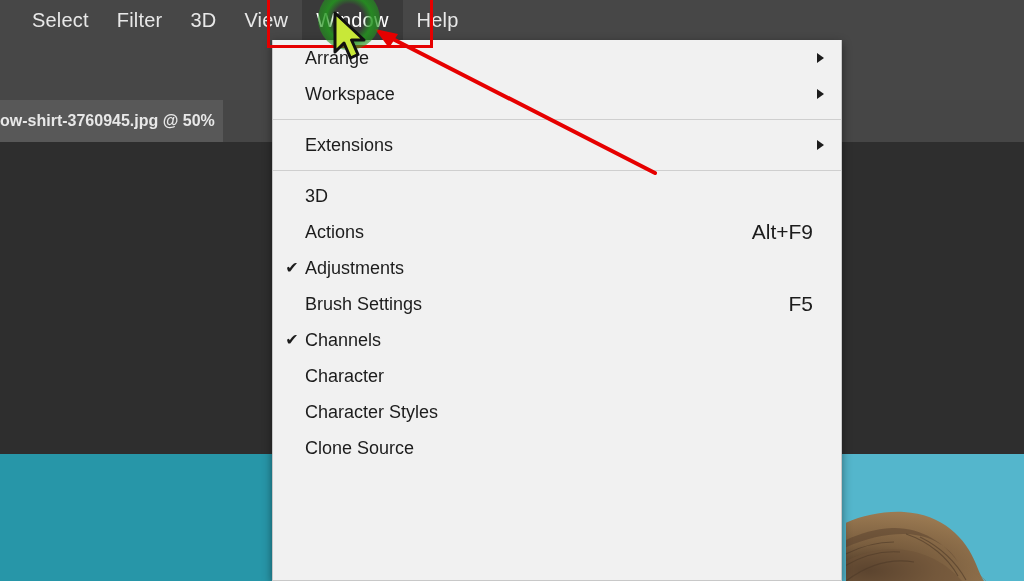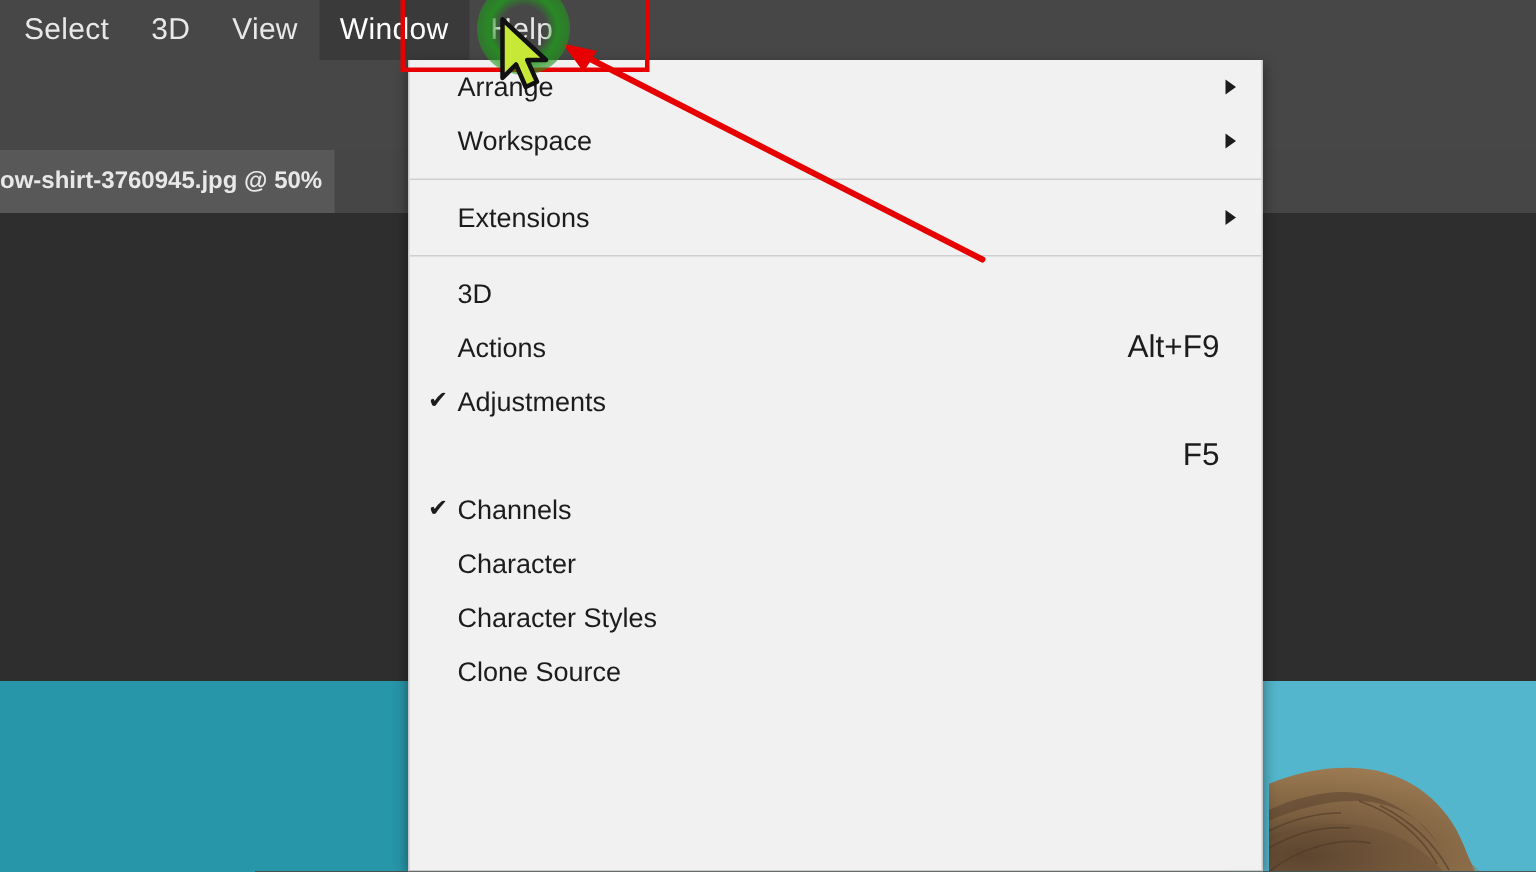--- a/index.html
+++ b/index.html
@@ -30,21 +30,21 @@
   }
   .menubar-item {
     color: #e8e8e8;
     font-size: 20px;
     letter-spacing: 0.2px;
     padding: 0 14px;
     line-height: 40px;
     height: 40px;
     white-space: nowrap;
   }
-  .menubar-item.first { padding-left: 16px; }
+  .menubar-item.first { padding-left: 32px; }
   .menubar-item.active {
     background: #3a3a3a;
     color: #ffffff;
   }
 
   
   .optionsbar {
     position: absolute;
     left: 0; top: 40px;
     width: 1024px; height: 60px;
@@ -379,20 +379,21 @@
         </div>
         <div class="mi">
           <span class="mi-label">Actions</span>
           <span class="mi-shortcut">Alt+F9</span>
         </div>
         <div class="mi">
           <span class="mi-check">✔</span>
           <span class="mi-label">Adjustments</span>
         </div>
         <div class="mi">
+          <span class="mi-label">Brush Settings</span>
           <span class="mi-shortcut">F5</span>
         </div>
         <div class="mi">
           <span class="mi-check">✔</span>
           <span class="mi-label">Channels</span>
         </div>
         <div class="mi">
           <span class="mi-label">Character</span>
         </div>
         <div class="mi">
@@ -400,20 +401,21 @@
         </div>
         <div class="mi">
           <span class="mi-label">Clone Source</span>
         </div>
         <div class="mi"></div>
       </div>
   </div>
 
   <div class="menubar" id="menubar">
       <div class="menubar-item first">Select</div>
+      <div class="menubar-item">Filter</div>
       <div class="menubar-item">3D</div>
       <div class="menubar-item">View</div>
       <div class="menubar-item active">Window</div>
       <div class="menubar-item">Help</div>
     </div>
 
   <div class="annot-rect"></div>
 
   <svg class="annot-arrow" xmlns="http://www.w3.org/2000/svg">
     <line x1="655" y1="173" x2="385" y2="35" stroke="#e60000" stroke-width="4" stroke-linecap="round"></line>

